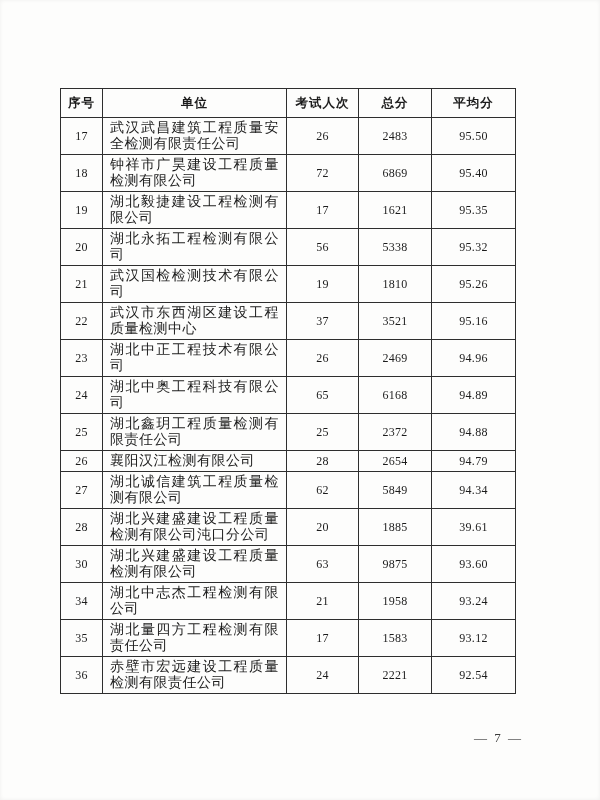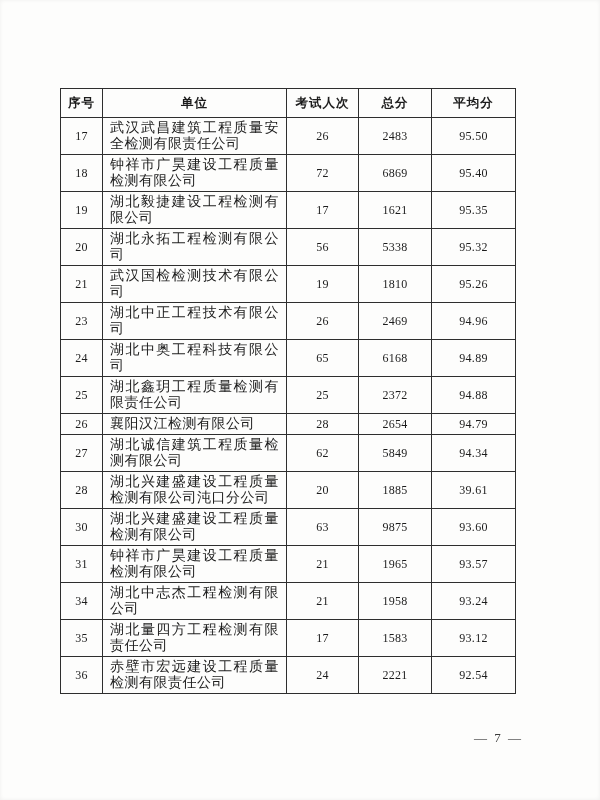--- a/index.html
+++ b/index.html
@@ -125,20 +125,27 @@
     <td class="c-num">95.32</td>
   </tr>
         <tr>
     <td class="c-no">21</td>
     <td class="c-unit">武汉国检检测技术有限公司</td>
     <td class="c-num">19</td>
     <td class="c-num">1810</td>
     <td class="c-num">95.26</td>
   </tr>
         <tr>
+    <td class="c-no">22</td>
+    <td class="c-unit">武汉市东西湖区建设工程质量检测中心</td>
+    <td class="c-num">37</td>
+    <td class="c-num">3521</td>
+    <td class="c-num">95.16</td>
+  </tr>
+        <tr>
     <td class="c-no">23</td>
     <td class="c-unit">湖北中正工程技术有限公司</td>
     <td class="c-num">26</td>
     <td class="c-num">2469</td>
     <td class="c-num">94.96</td>
   </tr>
         <tr>
     <td class="c-no">24</td>
     <td class="c-unit">湖北中奥工程科技有限公司</td>
     <td class="c-num">65</td>
@@ -174,27 +181,20 @@
     <td class="c-num">39.61</td>
   </tr>
         <tr>
     <td class="c-no">30</td>
     <td class="c-unit">湖北兴建盛建设工程质量检测有限公司</td>
     <td class="c-num">63</td>
     <td class="c-num">9875</td>
     <td class="c-num">93.60</td>
   </tr>
         <tr>
-    <td class="c-no">31</td>
-    <td class="c-unit">钟祥市广昊建设工程质量检测有限公司</td>
-    <td class="c-num">21</td>
-    <td class="c-num">1965</td>
-    <td class="c-num">93.57</td>
-  </tr>
-        <tr>
     <td class="c-no">34</td>
     <td class="c-unit">湖北中志杰工程检测有限公司</td>
     <td class="c-num">21</td>
     <td class="c-num">1958</td>
     <td class="c-num">93.24</td>
   </tr>
         <tr>
     <td class="c-no">35</td>
     <td class="c-unit">湖北量四方工程检测有限责任公司</td>
     <td class="c-num">17</td>

